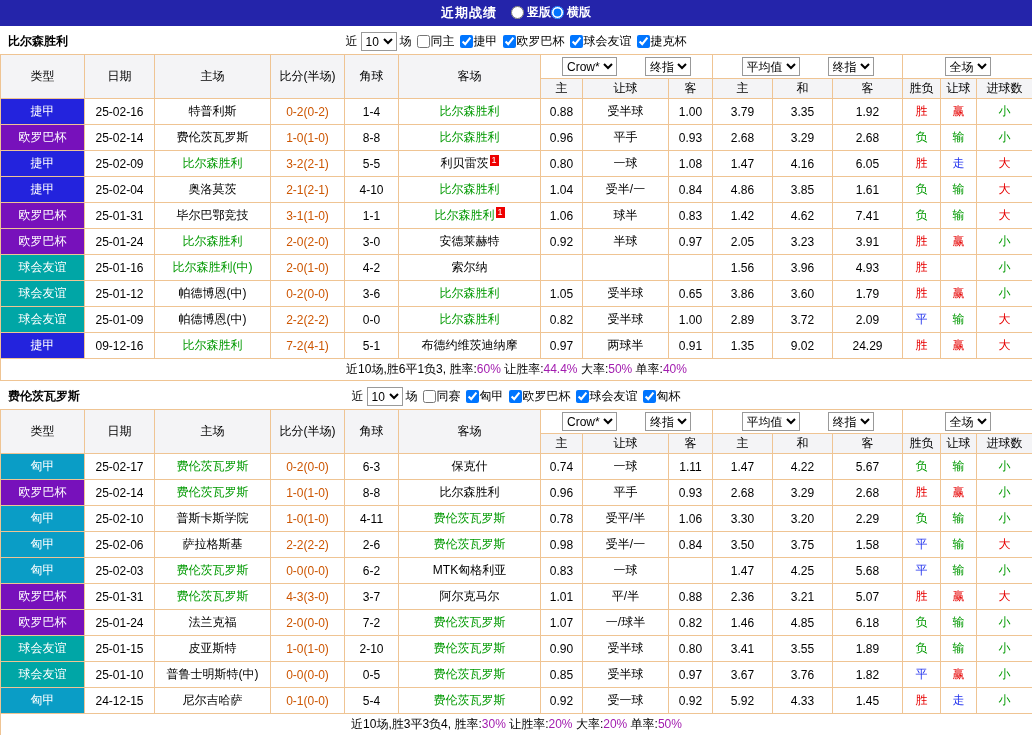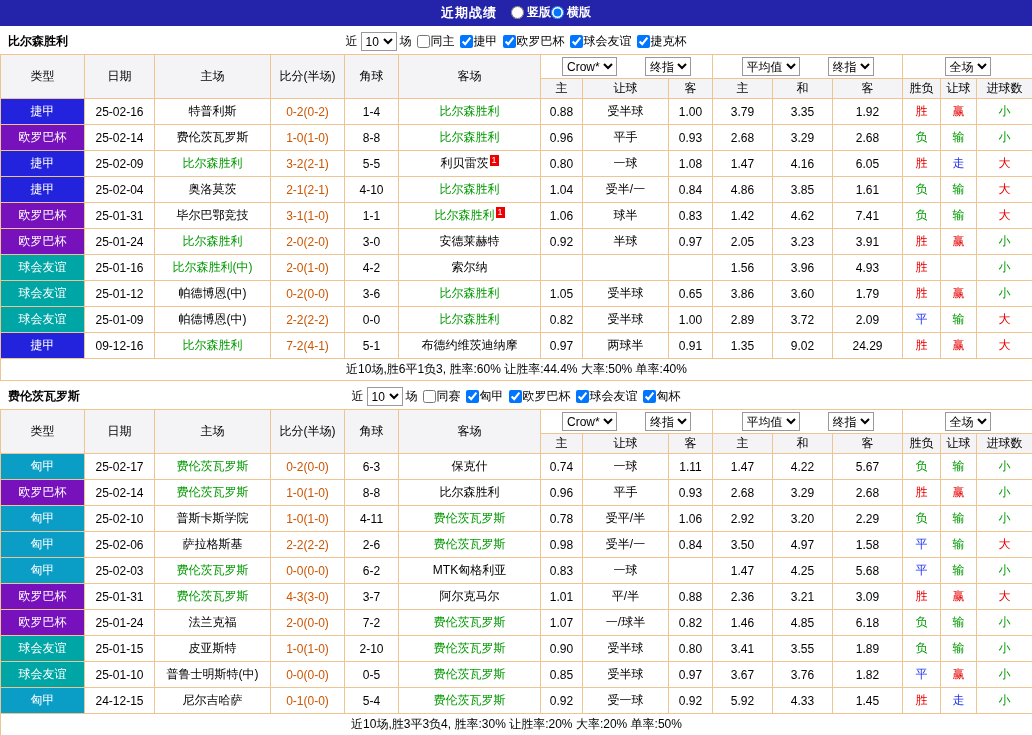--- a/index.html
+++ b/index.html
@@ -19,21 +19,21 @@
   table.grid{border-collapse:collapse;table-layout:fixed;width:1032px;}
   .grid td,.grid th{border:1px solid #efc493;text-align:center;padding:0 1px;overflow:hidden;white-space:nowrap;font-weight:normal;height:26px;vertical-align:middle;}
   .grid th{background:#f4f4f6;height:20px;}
   .grid td.hgroup{background:#fff;height:24px;}
   .grid td.league{color:#fff;}
   .teamlink{cursor:pointer;}
   .hl{color:#009900;}
   .score{color:#cc5500;}
   .rc{display:inline-block;background:#ee0000;color:#fff;font-size:9px;line-height:11px;width:9px;height:11px;vertical-align:top;margin-left:1px;}
   .sumrow td{height:22px;}
-  .sum-val{color:#000000;}
+  .sum-val{color:#a21caf;}
   .gsel{margin:0 14px;}
 </style>
 </head>
 <body>
 
 <div class="topbar">
   <span class="ttl">近期战绩</span>
   <span id="layout-radios"><label>
         <input type="radio" name="layout" style="">
         <span>竖版</span>
@@ -401,39 +401,39 @@
           <tr>
             <td class="league" style="background: rgb(10, 157, 198);">匈甲</td>
             <td>25-02-10</td>
             <td><span class="teamlink">普斯卡斯学院</span></td>
             <td class="score teamlink">1-0(1-0)</td>
             <td>4-11</td>
             <td><span class="teamlink hl">费伦茨瓦罗斯</span></td>
             <td>0.78</td>
             <td>受平/半</td>
             <td>1.06</td>
-            <td>2.92</td>
+            <td>3.30</td>
             <td>3.20</td>
             <td>2.29</td>
             <td style="color: rgb(0, 153, 0);">负</td>
             <td style="color: rgb(0, 153, 0);">输</td>
             <td style="color: rgb(0, 153, 0);">小</td>
           </tr>
           <tr>
             <td class="league" style="background: rgb(10, 157, 198);">匈甲</td>
             <td>25-02-06</td>
             <td><span class="teamlink">萨拉格斯基</span></td>
             <td class="score teamlink">2-2(2-2)</td>
             <td>2-6</td>
             <td><span class="teamlink hl">费伦茨瓦罗斯</span></td>
             <td>0.98</td>
             <td>受半/一</td>
             <td>0.84</td>
             <td>3.50</td>
-            <td>4.97</td>
+            <td>3.75</td>
             <td>1.58</td>
             <td style="color: rgb(34, 51, 238);">平</td>
             <td style="color: rgb(0, 153, 0);">输</td>
             <td style="color: rgb(230, 0, 0);">大</td>
           </tr>
           <tr>
             <td class="league" style="background: rgb(10, 157, 198);">匈甲</td>
             <td>25-02-03</td>
             <td><span class="teamlink hl">费伦茨瓦罗斯</span></td>
             <td class="score teamlink">0-0(0-0)</td>
@@ -454,21 +454,21 @@
             <td>25-01-31</td>
             <td><span class="teamlink hl">费伦茨瓦罗斯</span></td>
             <td class="score teamlink">4-3(3-0)</td>
             <td>3-7</td>
             <td><span class="teamlink">阿尔克马尔</span></td>
             <td>1.01</td>
             <td>平/半</td>
             <td>0.88</td>
             <td>2.36</td>
             <td>3.21</td>
-            <td>3.09</td>
+            <td>5.07</td>
             <td style="color: rgb(230, 0, 0);">胜</td>
             <td style="color: rgb(230, 0, 0);">赢</td>
             <td style="color: rgb(230, 0, 0);">大</td>
           </tr>
           <tr>
             <td class="league" style="background: rgb(119, 17, 187);">欧罗巴杯</td>
             <td>25-01-24</td>
             <td><span class="teamlink">法兰克福</span></td>
             <td class="score teamlink">2-0(0-0)</td>
             <td>7-2</td>

